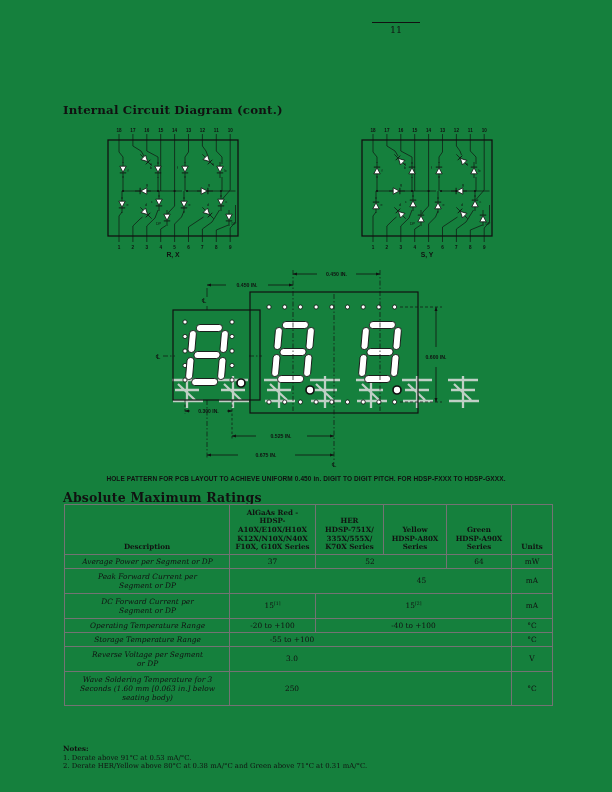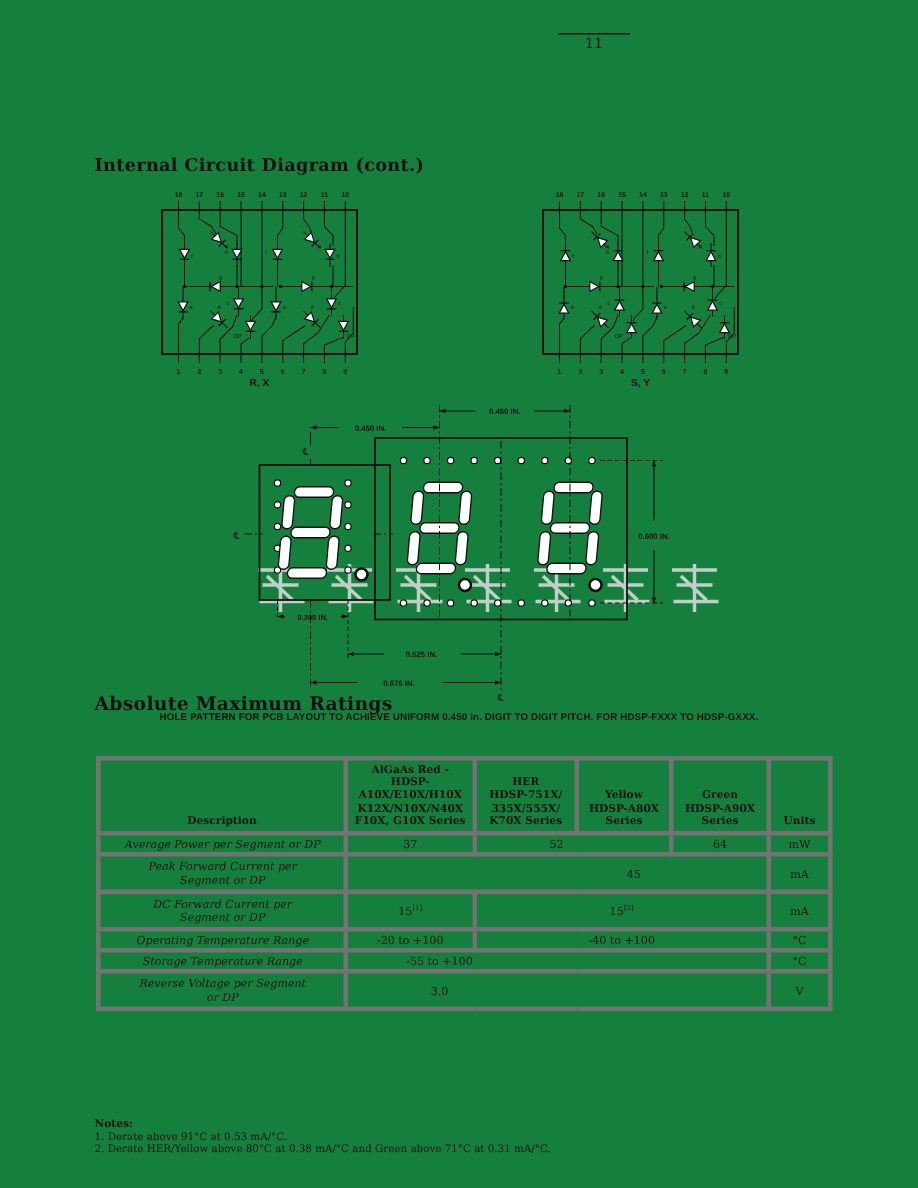--- a/index.html
+++ b/index.html
@@ -5,24 +5,24 @@
   html,body{margin:0;padding:0;background:#888;}
   .page{position:relative;width:612px;height:792px;background:#15803d;overflow:hidden;
         font-family:"DejaVu Serif",serif;color:#111;}
   .hdr-rule{position:absolute;left:372px;top:22px;width:48px;height:0;border-top:1.2px solid #111;}
   .hdr-num{position:absolute;left:372px;top:24px;width:48px;text-align:center;font-size:9.5px;}
   .title1{position:absolute;left:63px;top:103px;font-size:11.8px;font-weight:bold;letter-spacing:.2px;}
   #circuits{position:absolute;left:100px;top:120px;width:400px;height:140px;}
   #mech{position:absolute;left:95px;top:255px;width:425px;height:218px;}
   .mech-caption{position:absolute;left:40px;top:475px;width:532px;text-align:center;
         font-family:"Liberation Sans",sans-serif;font-weight:bold;font-size:6.5px;letter-spacing:.1px;}
-  .title2{position:absolute;left:63px;top:461px;font-size:12.5px;font-weight:bold;letter-spacing:.2px;}
+  .title2{position:absolute;left:63px;top:490px;font-size:12.5px;font-weight:bold;letter-spacing:.2px;}
   .amr-wrap{position:absolute;left:64px;top:504px;}
   table{border-collapse:collapse;font-family:"DejaVu Serif",serif;font-size:7.4px;color:#111;}
-  th,td{border:3px solid #737373;padding:1px 3px;text-align:center;vertical-align:middle;white-space:pre-line;line-height:1.22;}
+  th,td{border:1px solid #737373;padding:1px 3px;text-align:center;vertical-align:middle;white-space:pre-line;line-height:1.22;}
   th{vertical-align:bottom;font-weight:bold;font-size:7.1px;padding-bottom:2px;}
   td.desc{text-align:center;padding-left:4px;font-style:italic;}
   sup{font-size:4.6px;vertical-align:super;line-height:0;}
   .notes{position:absolute;left:63px;top:745px;font-size:6.9px;line-height:1.2;}
   .notes .nt{font-weight:bold;font-size:7.1px;}
 </style>
 </head>
 <body>
 
 <div class="page">
@@ -554,20 +554,27 @@
             <td class="desc">Storage Temperature Range</td>
             <td colspan="4" style="padding-right: 160px;">-55 to +100</td>
             <td>°C</td>
           </tr>
           <tr style="height: 25px;">
             <td class="desc">Reverse Voltage per Segment
 or DP</td>
             <td colspan="4" style="padding-right: 160px;">3.0</td>
             <td>V</td>
           </tr>
+          <tr style="height: 34px;">
+            <td class="desc">Wave Soldering Temperature for 3
+Seconds (1.60 mm [0.063 in.] below
+seating body)</td>
+            <td colspan="4" style="padding-right: 160px;">250</td>
+            <td>°C</td>
+          </tr>
         </tbody>
       </table>
   </div>
 
   <div class="notes">
     <div class="nt">Notes:</div>
     <div>1. Derate above 91°C at 0.53 mA/°C.</div>
     <div>2. Derate HER/Yellow above 80°C at 0.38 mA/°C and Green above 71°C at 0.31 mA/°C.</div>
   </div>
 </div>

